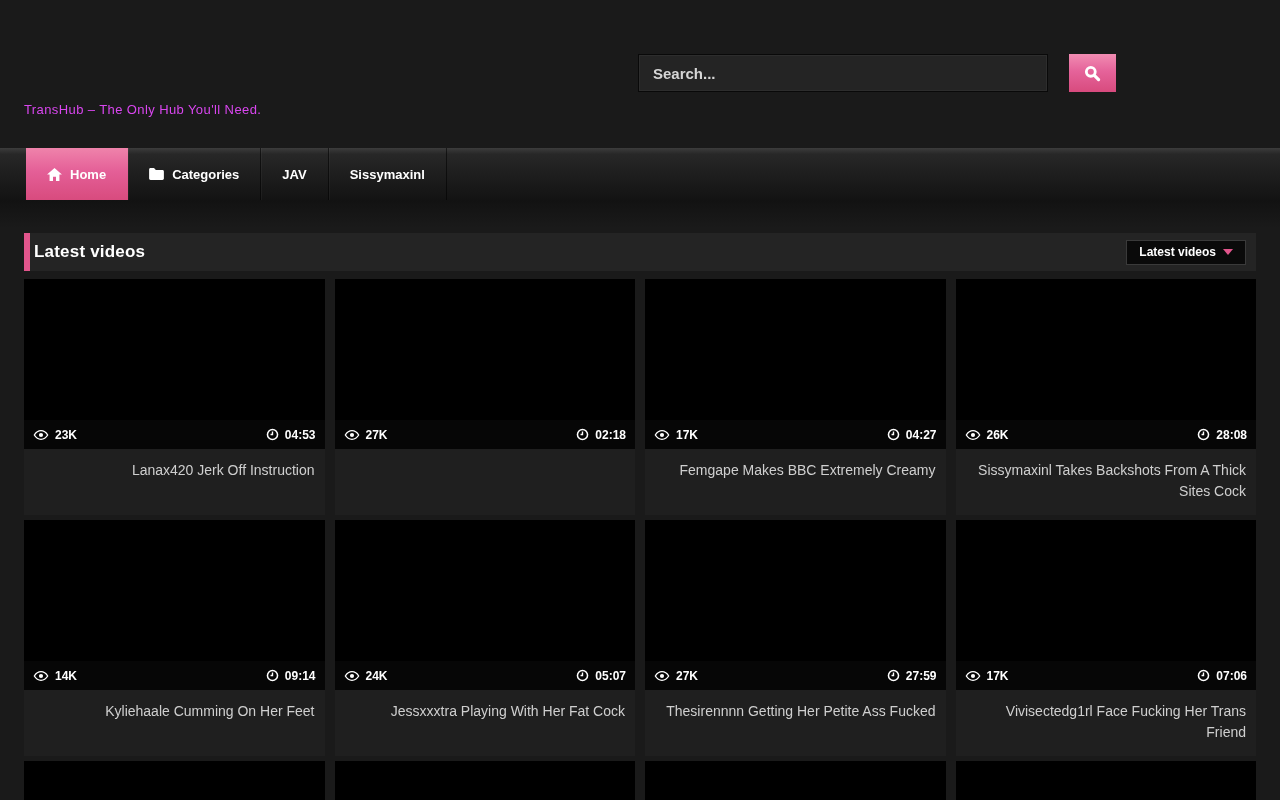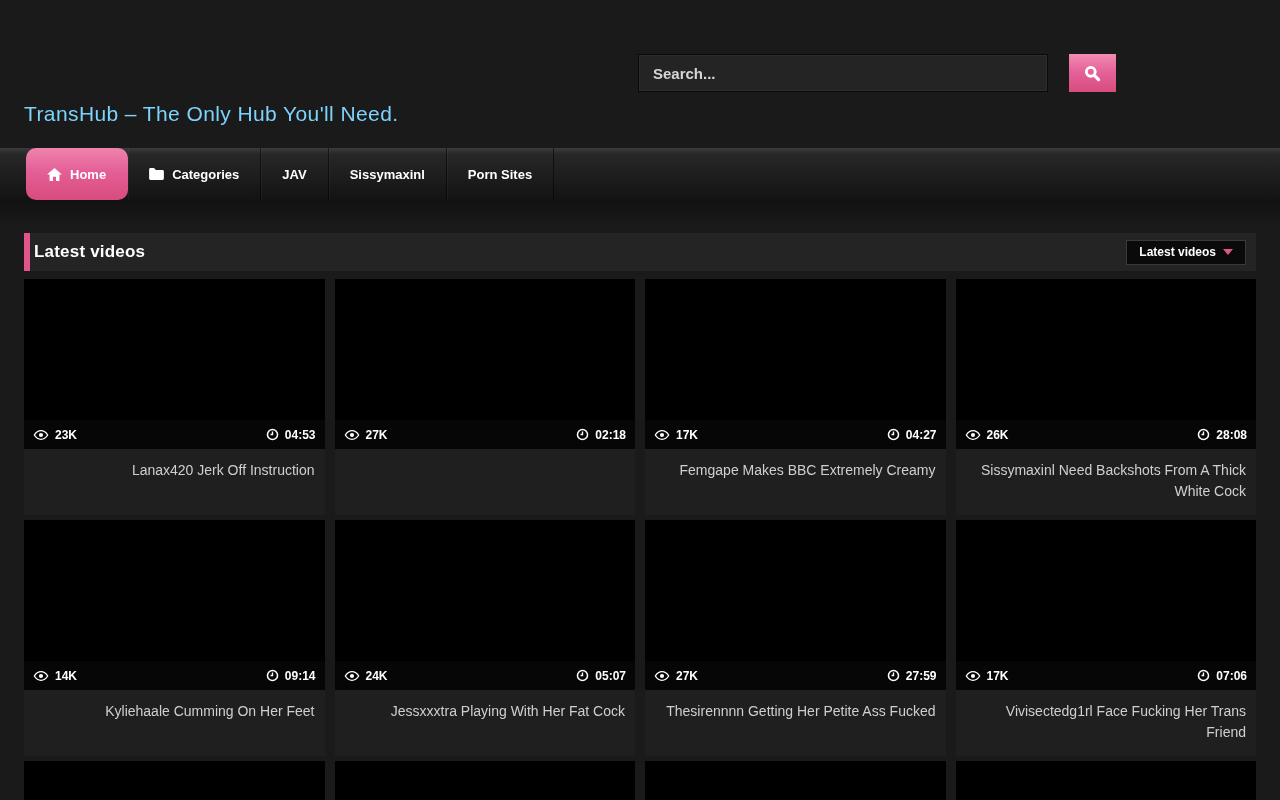--- a/index.html
+++ b/index.html
@@ -8,21 +8,21 @@
     width: 1280px; height: 800px;
     background: #1a1a1a;
     overflow: hidden;
     font-family: "Liberation Sans", sans-serif;
   }
 
   
   .site-header { position: relative; height: 148px; background: #1a1a1a; }
   .tagline {
     position: absolute; left: 24px; top: 102px;
-    font-size: 21px; color: #7dd3fc; letter-spacing: .4px;
+    font-size: 13px; color: #d946ef; letter-spacing: .4px;
   }
   .searchbar {
     position: absolute; left: 638px; top: 54px;
     width: 478px; height: 38px; display: flex; gap: 21px;
   }
   .search-input {
     flex: 1; min-width: 0;
     background: #242424;
     border: 1px solid #090909;
     box-shadow: inset 0 0 0 1px #2d2d2d;
@@ -46,21 +46,21 @@
   .nav-fade { height: 28px; background: linear-gradient(to bottom, #121212, #1a1a1a); }
   .nav-item {
     display: flex; align-items: center; gap: 8px;
     padding: 0 21px; cursor: pointer;
     color: #ffffff; font-size: 13px; font-weight: bold;
     border-right: 1px solid rgba(0,0,0,.55);
     box-shadow: inset 1px 0 0 rgba(255,255,255,.04);
   }
   .nav-item.active {
     background: linear-gradient(to bottom, #ef83ab 0%, #e45f97 45%, #d84b7e 100%);
-    border-right-color: transparent; box-shadow: none; border-radius: 10px;
+    border-right-color: transparent; box-shadow: none;
   }
   .nav-icon { display: flex; align-items: center; }
 
   
   .section-header {
     margin: 5px 24px 0; height: 38px;
     background: #242424; border-left: 6px solid #e2558c;
     display: flex; align-items: center; padding: 0 10px 0 4px;
   }
   .section-title { color: #ffffff; font-size: 17px; font-weight: bold; letter-spacing: .2px; }
@@ -135,23 +135,20 @@
         </svg>
       </span>
       <span>Categories</span>
     </div>
     <div class="nav-item">
       <span>JAV</span>
     </div>
     <div class="nav-item">
       <span>Sissymaxinl</span>
     </div>
-    <div class="nav-item">
-      <span>Porn Sites</span>
-    </div>
   </nav>
 <div class="nav-fade"></div>
 
 <main>
   <div class="section-header">
     <span class="section-title">Latest videos</span>
     <button class="sort-btn">
       <span>Latest videos</span>
       <span class="caret-down"></span>
     </button>
@@ -251,21 +248,21 @@
           <span class="nav-icon">
             <svg width="13" height="13" viewBox="0 0 16 16">
               <circle cx="8" cy="8" r="6.2" fill="none" stroke="#ffffff" stroke-width="1.9"></circle>
               <path d="M8 4.4 V8 H5.6" fill="none" stroke="#ffffff" stroke-width="1.7"></path>
             </svg>
           </span>
           <span class="dur-text">28:08</span>
         </span>
       </div>
     </div>
-    <div class="video-title">Sissymaxinl Need Backshots From A Thick White Cock</div>
+    <div class="video-title">Sissymaxinl Takes Backshots From A Thick Sites Cock</div>
   </div>
 
   <div class="card">
     <div class="thumb">
       <div class="meta">
         <span class="meta-group">
           <span class="nav-icon">
             <svg width="16" height="12" viewBox="0 0 24 18">
               <path d="M12 2.5 C6.5 2.5 2.6 8 2 9 c.6 1 4.5 6.5 10 6.5 S21.4 10 22 9 C21.4 8 17.5 2.5 12 2.5 Z" fill="none" stroke="#ffffff" stroke-width="2"></path>
               <circle cx="12" cy="9" r="3.1" fill="#ffffff"></circle>

